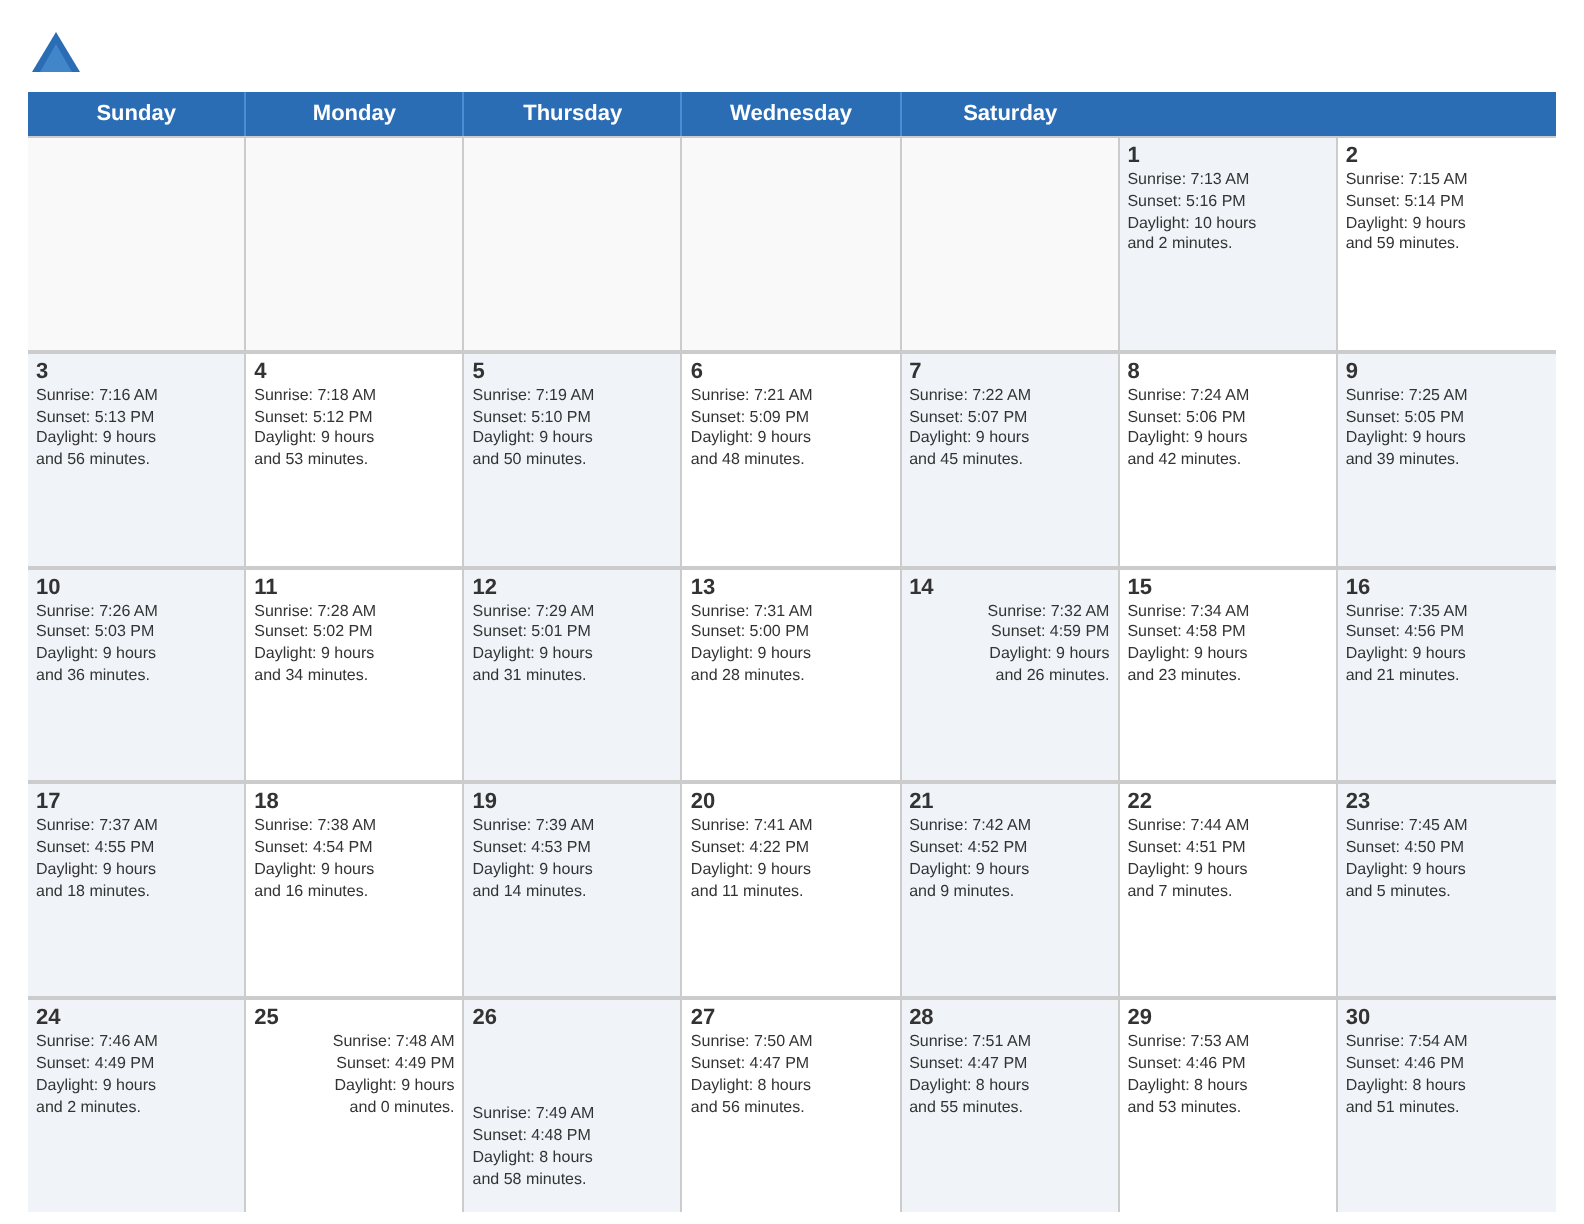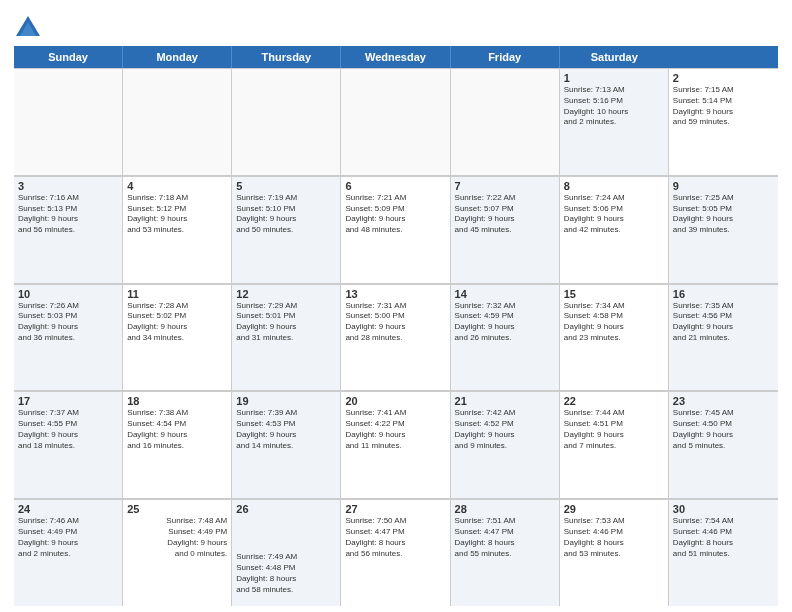--- a/index.html
+++ b/index.html
@@ -137,21 +137,20 @@
       <div class="subtitle"></div>
     </div>
   </div>
 
   <div class="calendar">
     <div class="cal-header">
     <div class="cal-header-cell">Sunday</div>
         <div class="cal-header-cell">Monday</div>
         <div class="cal-header-cell">Thursday</div>
         <div class="cal-header-cell">Wednesday</div>
-        <div class="cal-header-cell">Friday</div>
         <div class="cal-header-cell">Saturday</div>
       </div>
     <div class="cal-body">
     <div class="cal-row">
           <div class="cal-cell empty"></div>
           <div class="cal-cell empty"></div>
           <div class="cal-cell empty"></div>
           <div class="cal-cell empty"></div>
           <div class="cal-cell empty"></div>
           <div class="cal-cell shaded">
@@ -244,21 +243,21 @@
           </div>
           <div class="cal-cell">
             <span class="day-num">13</span>
             <div class="cell-text" style="white-space: pre-line;">Sunrise: 7:31 AM
 Sunset: 5:00 PM
 Daylight: 9 hours
 and 28 minutes.</div>
           </div>
           <div class="cal-cell shaded">
             <span class="day-num">14</span>
-            <div class="cell-text" style="white-space: pre-line;">Sunrise: 7:32 AM
+            <div class="cell-text" style="white-space: pre-line; text-align: right;">Sunrise: 7:32 AM
 Sunset: 4:59 PM
 Daylight: 9 hours
 and 26 minutes.</div>
           </div>
           <div class="cal-cell">
             <span class="day-num">15</span>
             <div class="cell-text" style="white-space: pre-line;">Sunrise: 7:34 AM
 Sunset: 4:58 PM
 Daylight: 9 hours
 and 23 minutes.</div>

